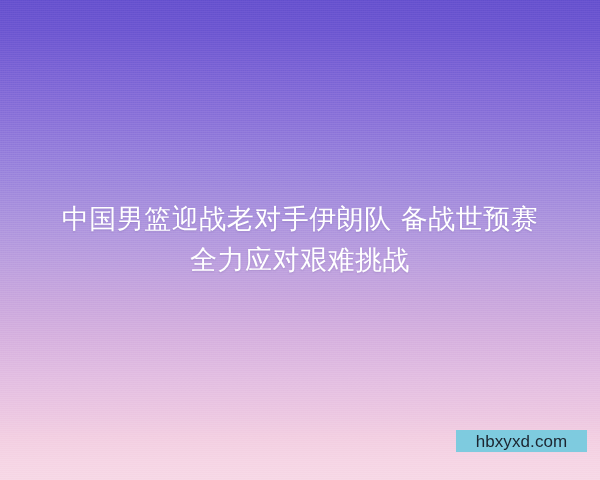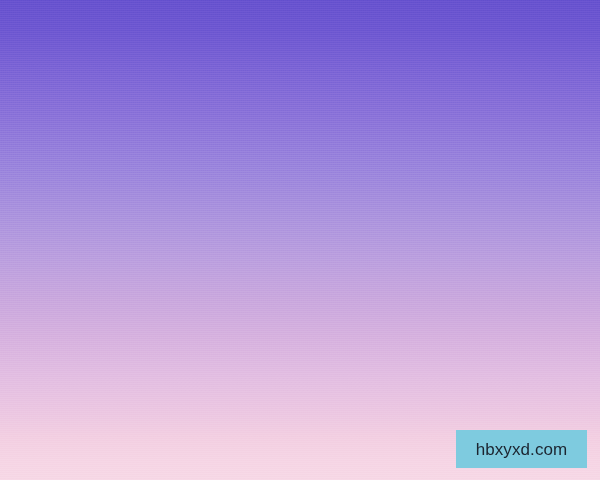--- a/index.html
+++ b/index.html
@@ -65,39 +65,41 @@
     text-shadow: 0 1px 2px rgba(70,50,130,0.18);
     padding: 0 26px;
     white-space: pre-line;
   }
 
   #watermark {
     position: absolute;
     left: 456px;
     top: 430px;
     width: 131px;
-    height: 38px;
+    height: 22px;
     background: #7ecbdf;
     display: flex;
     align-items: center;
     justify-content: center;
   }
   #watermark-text {
     color: #1c2530;
     font-size: 17px;
     line-height: 1;
     letter-spacing: 0.1px;
     font-family: "Liberation Sans", "DejaVu Sans", sans-serif;
   }
 </style>
 </head>
 <body>
 
 <div id="poster">
 
   <div id="grain"></div>
 
+  <div id="headline">中国男篮迎战老对手伊朗队 备战世预赛
+全力应对艰难挑战</div>
 
   <div id="watermark">
     <span id="watermark-text">hbxyxd.com</span>
   </div>
 
 </div>
 
 </body></html>

